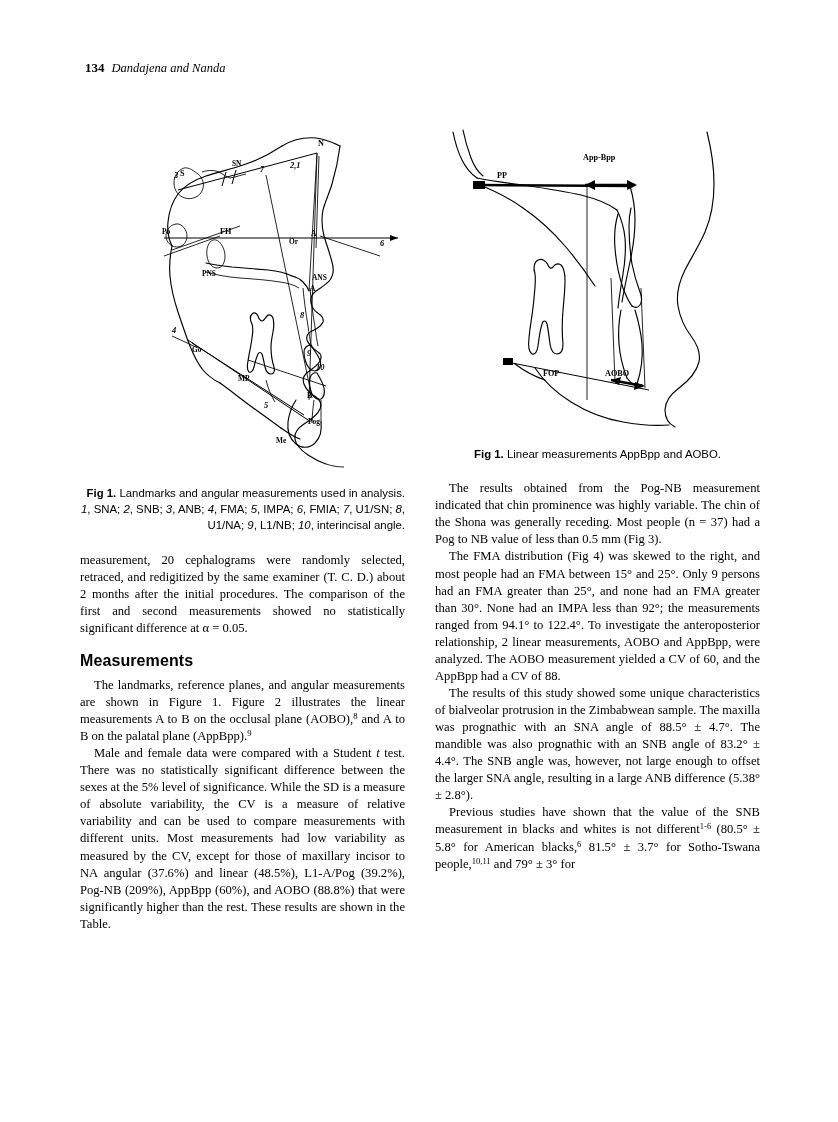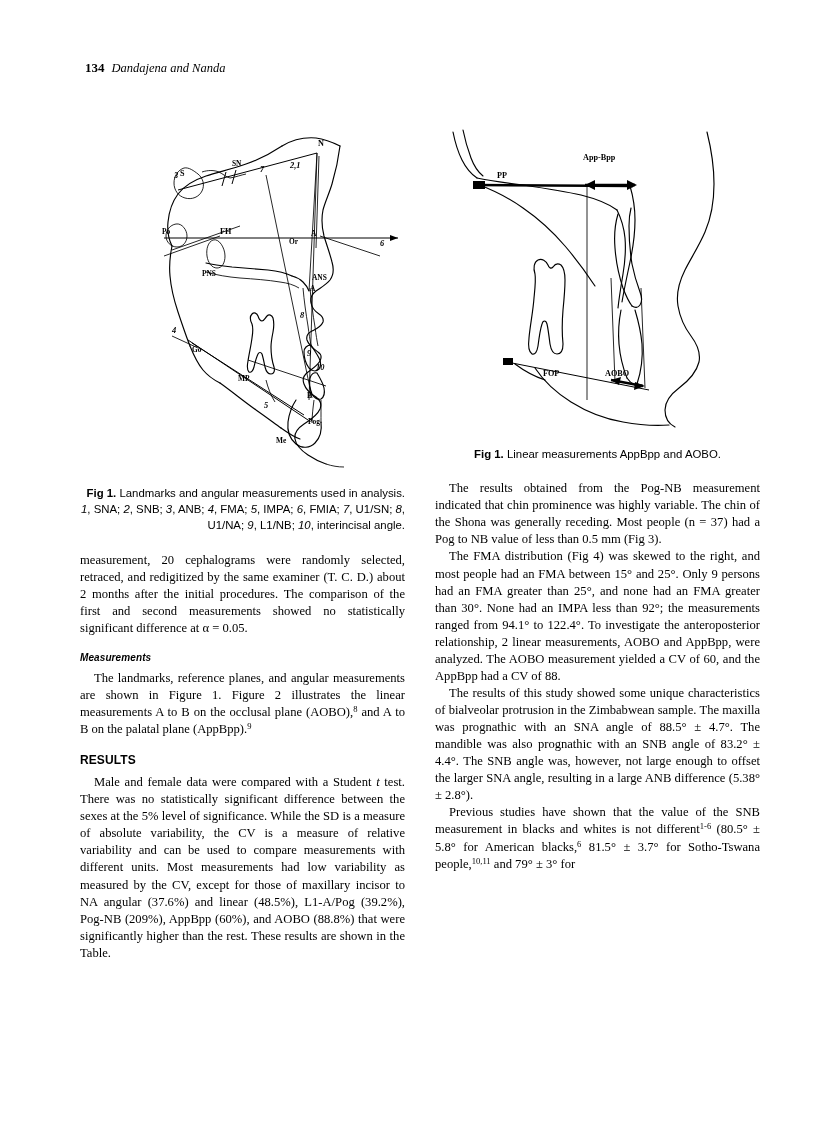--- a/index.html
+++ b/index.html
@@ -107,21 +107,21 @@
   p.indent { text-indent: 14px; font-family: Liberation Serif, serif; }
   p.noindent { text-indent: 0; }
 
   .section-head {
     font-family: "Liberation Sans", sans-serif;
     font-weight: bold;
     font-size: 12px;
     margin: 15px 0 7px 0;
     letter-spacing: 0.1px;
   }
-  .section-head.mixed { font-size: 10px; font-style: italic; }
+  .section-head.mixed { font-size: 16px; }
 
   .gap-before { margin-top: 18px; }
 
   sup {
     font-size: 0.68em;
     vertical-align: 0.42em;
     line-height: 0;
   }
   .ital { font-style: italic; }
 
@@ -308,21 +308,20 @@
           <span>Landmarks and angular measurements used in analysis. </span><span class="num">1</span><span>, SNA; </span><span class="num">2</span><span>, SNB; </span><span class="num">3</span><span>, ANB; </span><span class="num">4</span><span>, FMA; </span><span class="num">5</span><span>, IMPA; </span><span class="num">6</span><span>, FMIA; </span><span class="num">7</span><span>, U1/SN; </span><span class="num">8</span><span>, U1/NA; </span><span class="num">9</span><span>, L1/NB; </span><span class="num">10</span><span>, interincisal angle.</span>
         </div>
       </div>
 
       <p class="body-text noindent gap-before">measurement, 20 cephalograms were randomly selected, retraced, and redigitized by the same examiner (T. C. D.) about 2 months after the initial procedures. The comparison of the first and second measurements showed no statistically significant difference at α = 0.05.</p>
 
       <div class="section-head mixed">Measurements</div>
 
       <p class="body-text indent"><span>The landmarks, reference planes, and angular measurements are shown in Figure 1. Figure 2 illustrates the linear measurements A to B on the occlusal plane (AOBO),</span><sup>8</sup><span> and A to B on the palatal plane (AppBpp).</span><sup>9</sup></p>
 
-      <div class="section-head">RESULTS</div>
 
       <p class="body-text indent"><span>Male and female data were compared with a Student </span><span class="ital">t</span><span> test. There was no statistically significant difference between the sexes at the 5% level of significance. While the SD is a measure of absolute variability, the CV is a measure of relative variability and can be used to compare measurements with different units. Most measurements had low variability as measured by the CV, except for those of maxillary incisor to NA angular (37.6%) and linear (48.5%), L1-A/Pog (39.2%), Pog-NB (209%), AppBpp (60%), and AOBO (88.8%) that were significantly higher than the rest. These results are shown in the Table.</span></p>
     </div>
 
     <div class="col">
 
       <div class="figure-box">
         <div class="fig2-art">
           <svg class="trace-svg" viewBox="0 0 325 300" width="325" height="300">
 

